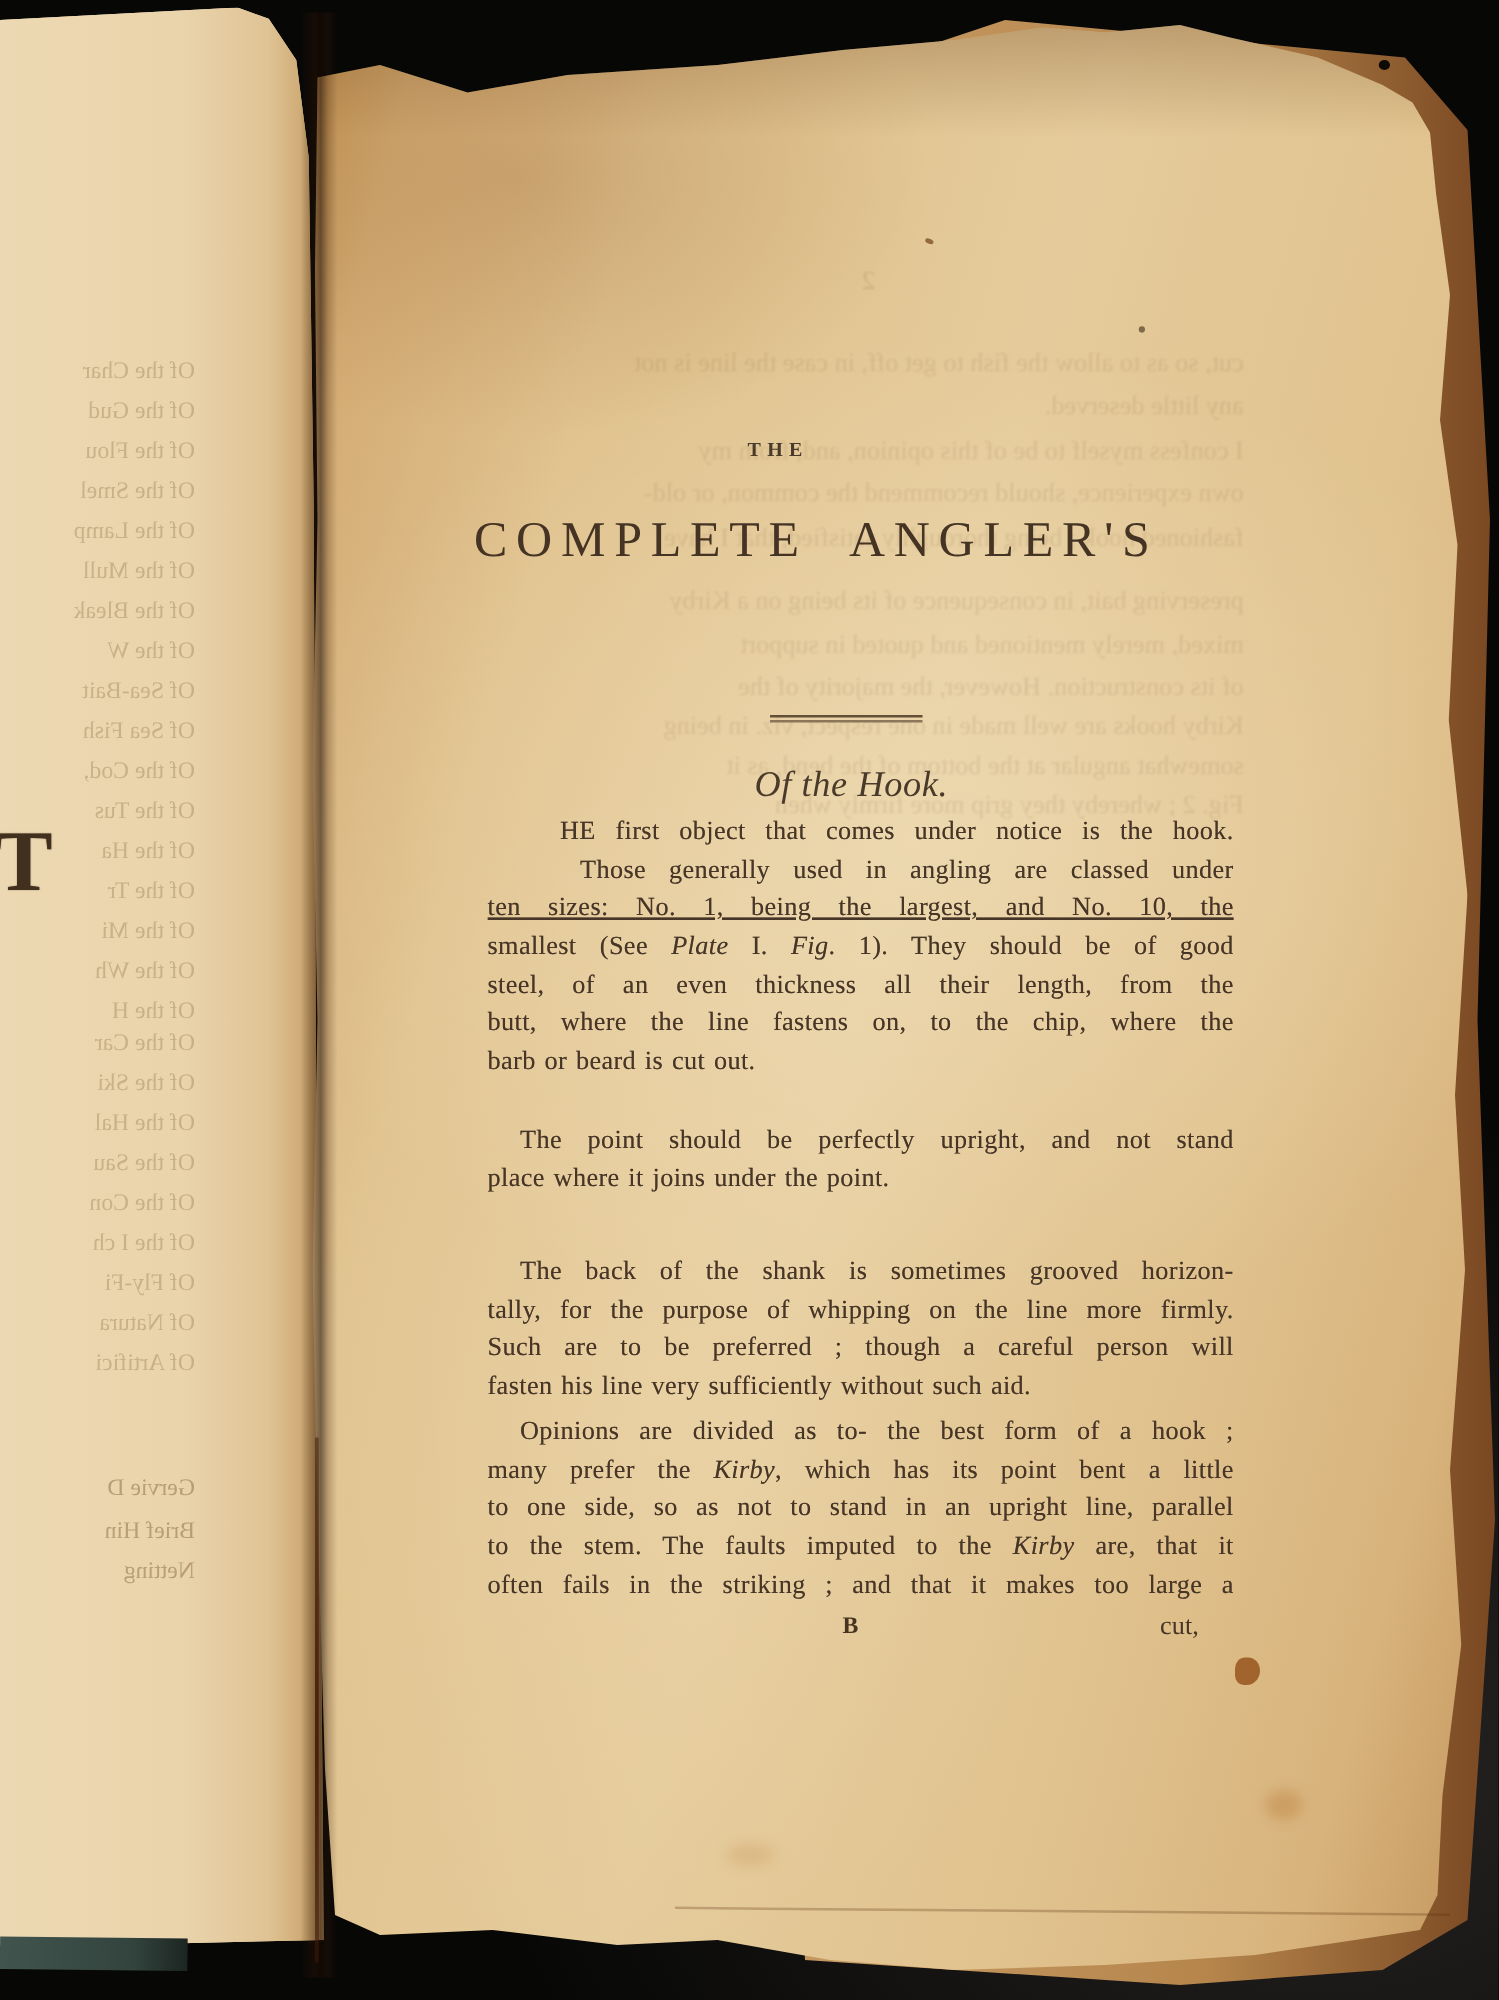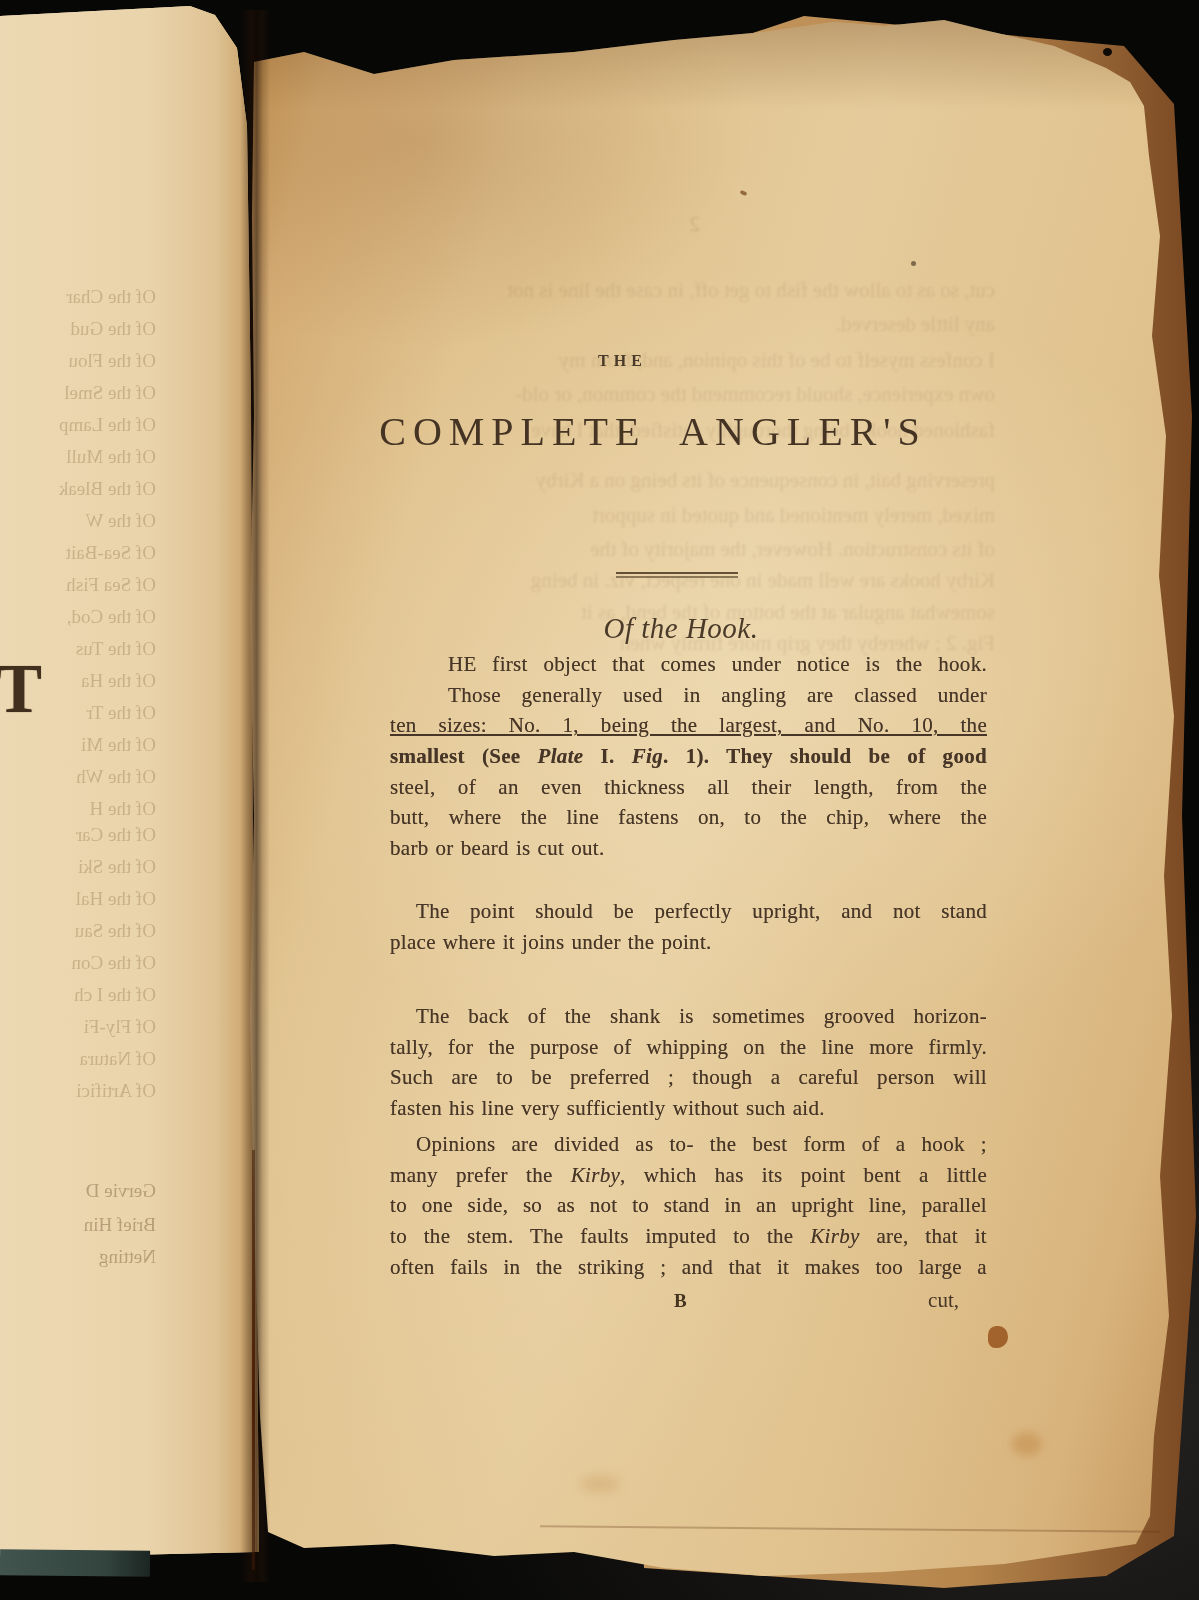--- a/index.html
+++ b/index.html
@@ -168,23 +168,23 @@
   <div class="content">
     <div class="small-the">THE</div>
     <div class="title-main">COMPLETE ANGLER'S</div>
     <div class="divider"></div>
     <div class="section-head">Of the Hook.</div>
 
     <div class="dropcap">T</div>
     <div class="textblock">
         <div class="para" style="top: 652px;">
           <div class="line j" style="position: relative; margin-left: 58px;"><span style="position: static;">HE first object that comes under notice is the hook.</span></div>
-          <div class="line j" style="position: relative; margin-left: 58px;"><span style="position: static;">Those generally used in  angling are classed under</span></div>
+          <div class="line j" style="position: relative; margin-left: 74px;"><span style="position: static;">Those generally used in  angling are classed under</span></div>
           <div class="line j" style="position: relative;"><span style="position: static; text-decoration: underline;">ten sizes: No. 1, being the largest, and No. 10, the</span></div>
-          <div class="line j" style="position: relative; font-weight: bold;"><span style="position: static;">smallest (See </span><span style="font-style: italic; position: static;">Plate</span><span style="position: static;"> I.  </span><span style="font-style: italic; position: static;">Fig</span><span style="position: static;">. 1).   They should be of good</span></div>
+          <div class="line j" style="position: relative;"><span style="position: static;">smallest (See </span><span style="font-style: italic; position: static;">Plate</span><span style="position: static;"> I.  </span><span style="font-style: italic; position: static;">Fig</span><span style="position: static;">. 1).   They should be of good</span></div>
           <div class="line j" style="position: relative;"><span style="position: static;">steel, of an even thickness all their length, from the</span></div>
           <div class="line j" style="position: relative;"><span style="position: static;">butt, where the line fastens on, to the chip, where the</span></div>
           <div class="line" style="position: relative;"><span style="position: static;">barb or beard is cut out.</span></div>
         </div>
         <div class="para" style="top: 899px;">
           <div class="line j" style="position: relative; margin-left: 26px;"><span style="position: static;">The point should be perfectly upright, and not stand</span></div>
           <div class="line" style="position: relative;"><span style="position: static;">place where it joins under the point.</span></div>
         </div>
         <div class="para" style="top: 1004px;">
           <div class="line j" style="position: relative; margin-left: 26px;"><span style="position: static;">The back of the shank is sometimes grooved horizon-</span></div>

